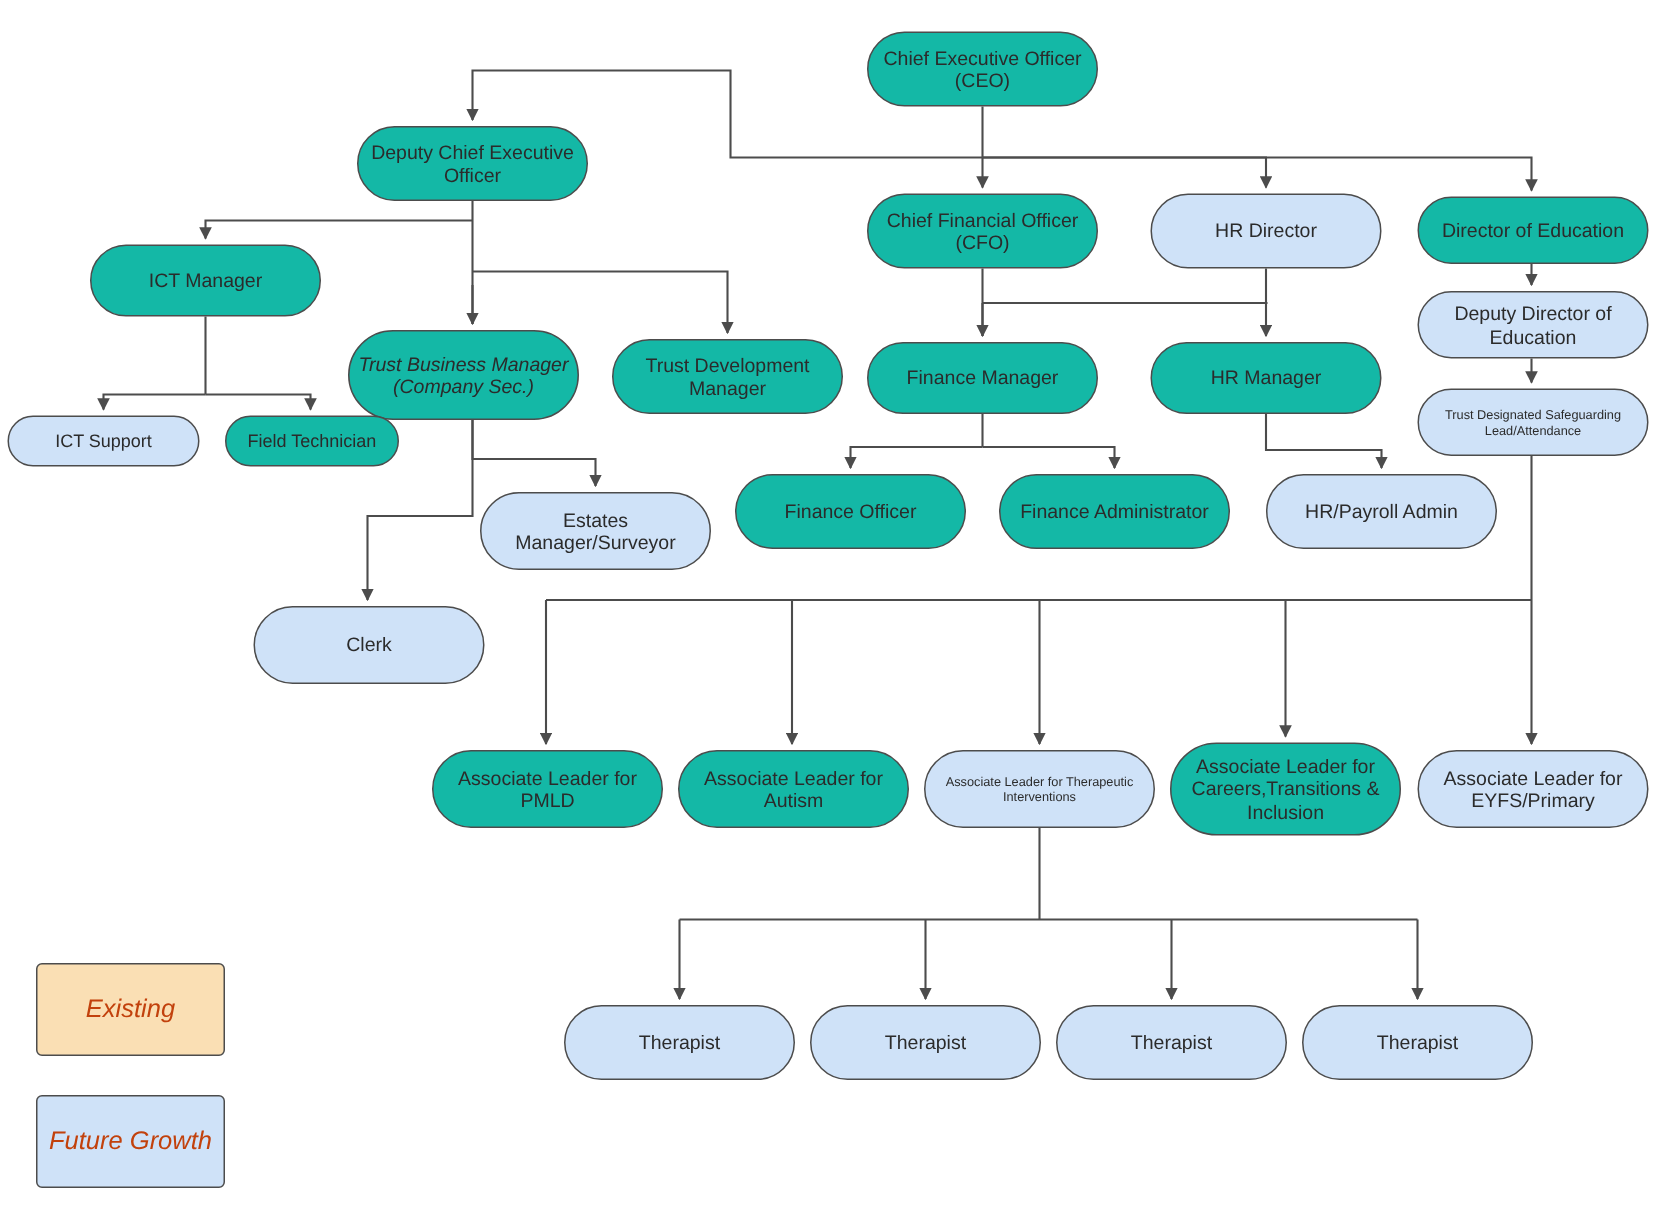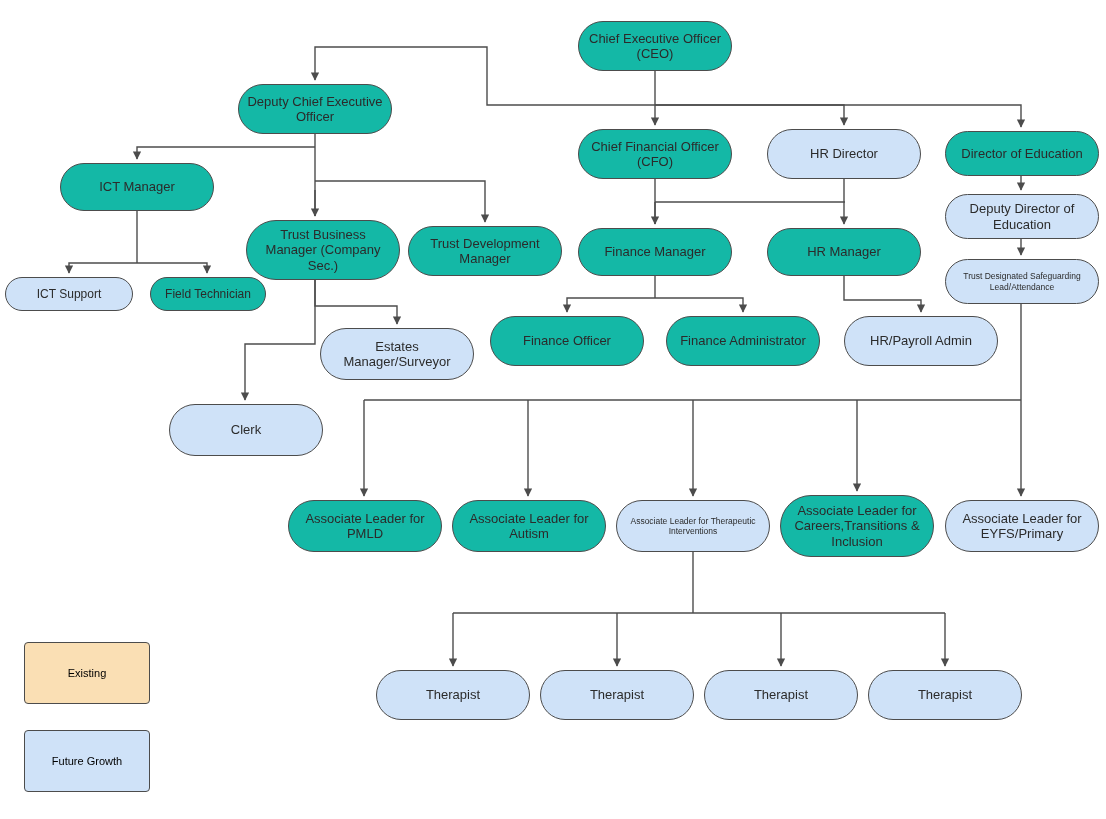--- a/index.html
+++ b/index.html
@@ -19,21 +19,21 @@
     font-size:13px;
     background:#14b8a6;
   }
   .node.blue{background:#cfe2f8;}
   .node.small{font-size:8.5px;}
   .node.mid{font-size:12px;}
   .legend-box{
     position:absolute;box-sizing:border-box;
     display:flex;align-items:center;justify-content:center;
     border:1.4px solid #4c4c4c;border-radius:4px;
-    font-size:11px;color:#000000;background:#fadfb4;
+    font-size:17px;color:#c2410c;background:#fadfb4;font-style:italic;
   }
   .legend-box.blue{background:#cfe2f8;}
 </style>
 </head>
 <body>
 
 <div id="stage">
 
   <svg class="edges" viewBox="0 0 1106 819">
     <defs>
@@ -92,21 +92,21 @@
     </g>
   </svg>
 
   <div class="node" style="left:578px;top:21px;width:154px;height:50px;">Chief Executive Officer (CEO)</div>
   <div class="node" style="left:238px;top:84px;width:154px;height:50px;">Deputy Chief Executive Officer</div>
   <div class="node" style="left:578px;top:129px;width:154px;height:50px;">Chief Financial Officer (CFO)</div>
   <div class="node blue" style="left:767px;top:129px;width:154px;height:50px;">HR Director</div>
   <div class="node" style="left:945px;top:131px;width:154px;height:45px;">Director of Education</div>
   <div class="node" style="left:60px;top:163px;width:154px;height:48px;">ICT Manager</div>
   <div class="node blue" style="left:945px;top:194px;width:154px;height:45px;">Deputy Director of Education</div>
-  <div class="node" style="left:246px;top:220px;width:154px;height:60px;">Trust Business Manager (Company Sec.)</div>
+  <div class="node" style="left:232px;top:220px;width:154px;height:60px;font-style:italic;">Trust Business Manager (Company Sec.)</div>
   <div class="node" style="left:408px;top:226px;width:154px;height:50px;">Trust Development Manager</div>
   <div class="node" style="left:578px;top:228px;width:154px;height:48px;">Finance Manager</div>
   <div class="node" style="left:767px;top:228px;width:154px;height:48px;">HR Manager</div>
   <div class="node blue small" style="left:945px;top:259px;width:154px;height:45px;">Trust Designated Safeguarding Lead/Attendance</div>
   <div class="node blue mid" style="left:5px;top:277px;width:128px;height:34px;">ICT Support</div>
   <div class="node mid" style="left:150px;top:277px;width:116px;height:34px;">Field Technician</div>
   <div class="node blue" style="left:320px;top:328px;width:154px;height:52px;">Estates Manager/Surveyor</div>
   <div class="node" style="left:490px;top:316px;width:154px;height:50px;">Finance Officer</div>
   <div class="node" style="left:666px;top:316px;width:154px;height:50px;">Finance Administrator</div>
   <div class="node blue" style="left:844px;top:316px;width:154px;height:50px;">HR/Payroll Admin</div>

